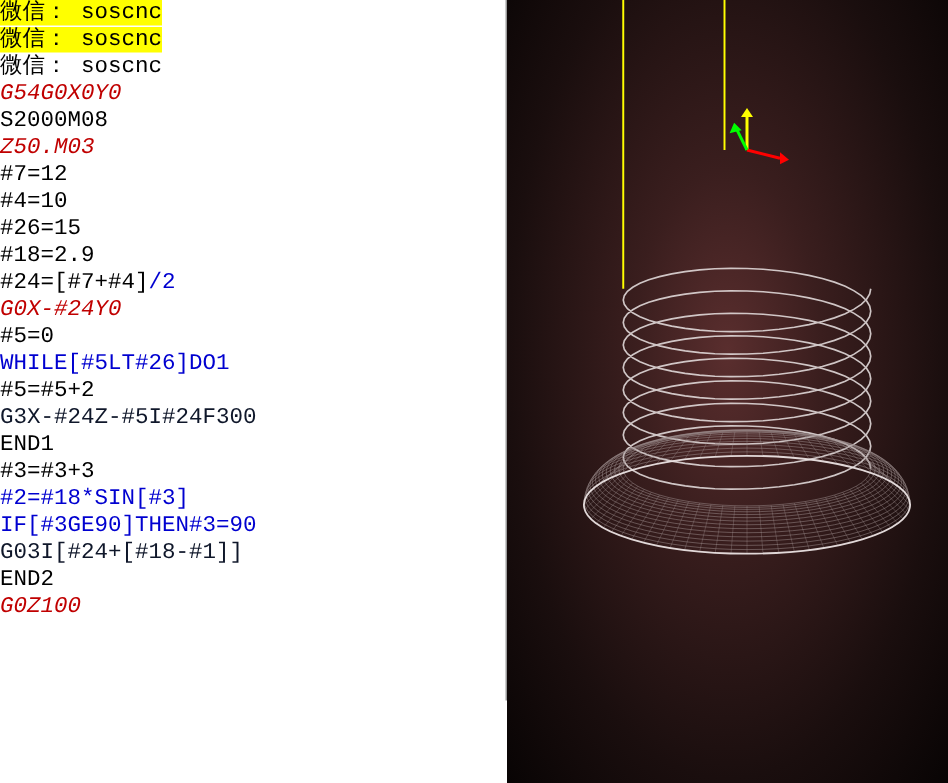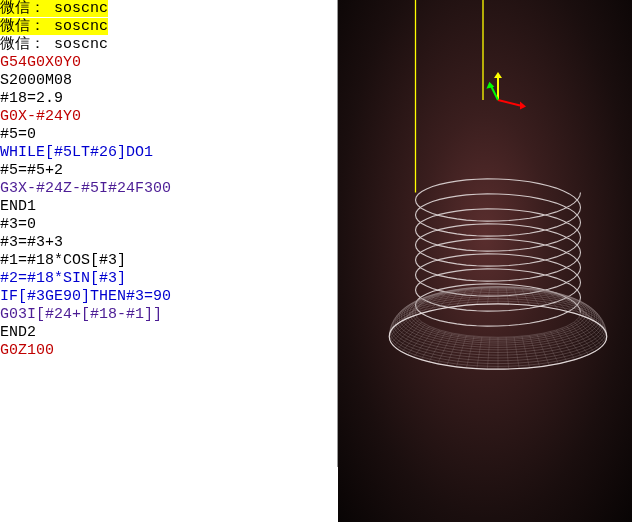--- a/index.html
+++ b/index.html
@@ -7,49 +7,52 @@
   #root { display: flex; width: 632px; height: 522px; }
   #code-wrap { width: 338px; height: 467px; position: relative; background: #fff; border-right: 1px solid #999; }
   #code-scroll { width: 338px; height: 522px; overflow-y: scroll; overflow-x: hidden; }
   #code-scroll::-webkit-scrollbar { width: 16px; }
   #code-scroll::-webkit-scrollbar-track { background: #f0f0f0; }
   #code-scroll::-webkit-scrollbar-thumb { background: #c0c0c0; border: 1px solid #a0a0a0; }
   #code-scroll::-webkit-scrollbar-button { background: #e8e8e8; height: 16px; border: 1px solid #a0a0a0; }
   .line { white-space: pre; line-height: 18px; letter-spacing: 0px; }
   .hl-yellow { background: #ffff00; }
   .c-black { color: #000; }
-  .c-red { color: #c00000; }
+  .c-red { color: #c00000; font-style: italic; }
   .c-blue { color: #0000d0; }
   .c-green { color: #008000; }
-  .c-teal { color: #4c1d95; }
+  .c-teal { color: #0f172a; }
   #viewport { width: 294px; height: 522px; position: relative; background: radial-gradient(ellipse at 50% 45%, #5a2e2e 0%, #3a1e1e 30%, #1a0e0e 70%, #080404 100%); overflow: hidden; }
   svg.scene { position: absolute; inset: 0; }
 </style>
 </head>
 <body>
 
 <div id="root">
   <div id="code-wrap">
     <div id="code-scroll">
       <div id="code-lines">
           <div class="line c-black"><span class="hl-yellow">微信： soscnc</span></div>
           <div class="line c-black"><span class="hl-yellow">微信： soscnc</span></div>
           <div class="line c-black"><span>微信： soscnc</span></div>
           <div class="line"><span class="c-red">G54G0X0Y0</span></div>
           <div class="line"><span class="c-black">S2000M08</span></div>
+          <div class="line"><span class="c-red">Z50.M03</span></div>
+          <div class="line"><span class="c-black">#7=12</span></div>
+          <div class="line"><span class="c-black">#4=10</span></div>
+          <div class="line"><span class="c-black">#26=15</span></div>
           <div class="line"><span class="c-black">#18=2.9</span></div>
+          <div class="line"><span class="c-black">#24=[#7+#4]</span><span class="c-blue">/2</span></div>
           <div class="line"><span class="c-red">G0X-#24Y0</span></div>
           <div class="line"><span class="c-black">#5=0</span></div>
           <div class="line"><span class="c-blue">WHILE[#5LT#26]DO1</span></div>
           <div class="line"><span class="c-black">#5=#5+2</span></div>
           <div class="line"><span class="c-teal">G3X-#24Z-#5I#24F300</span></div>
           <div class="line"><span class="c-black">END1</span></div>
-          <div class="line"><span class="c-black">#3=0</span></div>
           <div class="line"><span class="c-black">#3=#3+3</span></div>
-          <div class="line"><span class="c-black">#1=#18*COS[#3]</span></div>
           <div class="line"><span class="c-blue">#2=#18*SIN[#3]</span></div>
           <div class="line"><span class="c-blue">IF[#3GE90]THEN#3=90</span></div>
           <div class="line"><span class="c-teal">G03I[#24+[#18-#1]]</span></div>
           <div class="line"><span class="c-black">END2</span></div>
           <div class="line"><span class="c-red">G0Z100</span></div>
         </div>
     </div>
   </div>
   <div id="viewport">
     <svg class="scene" width="294" height="522">

